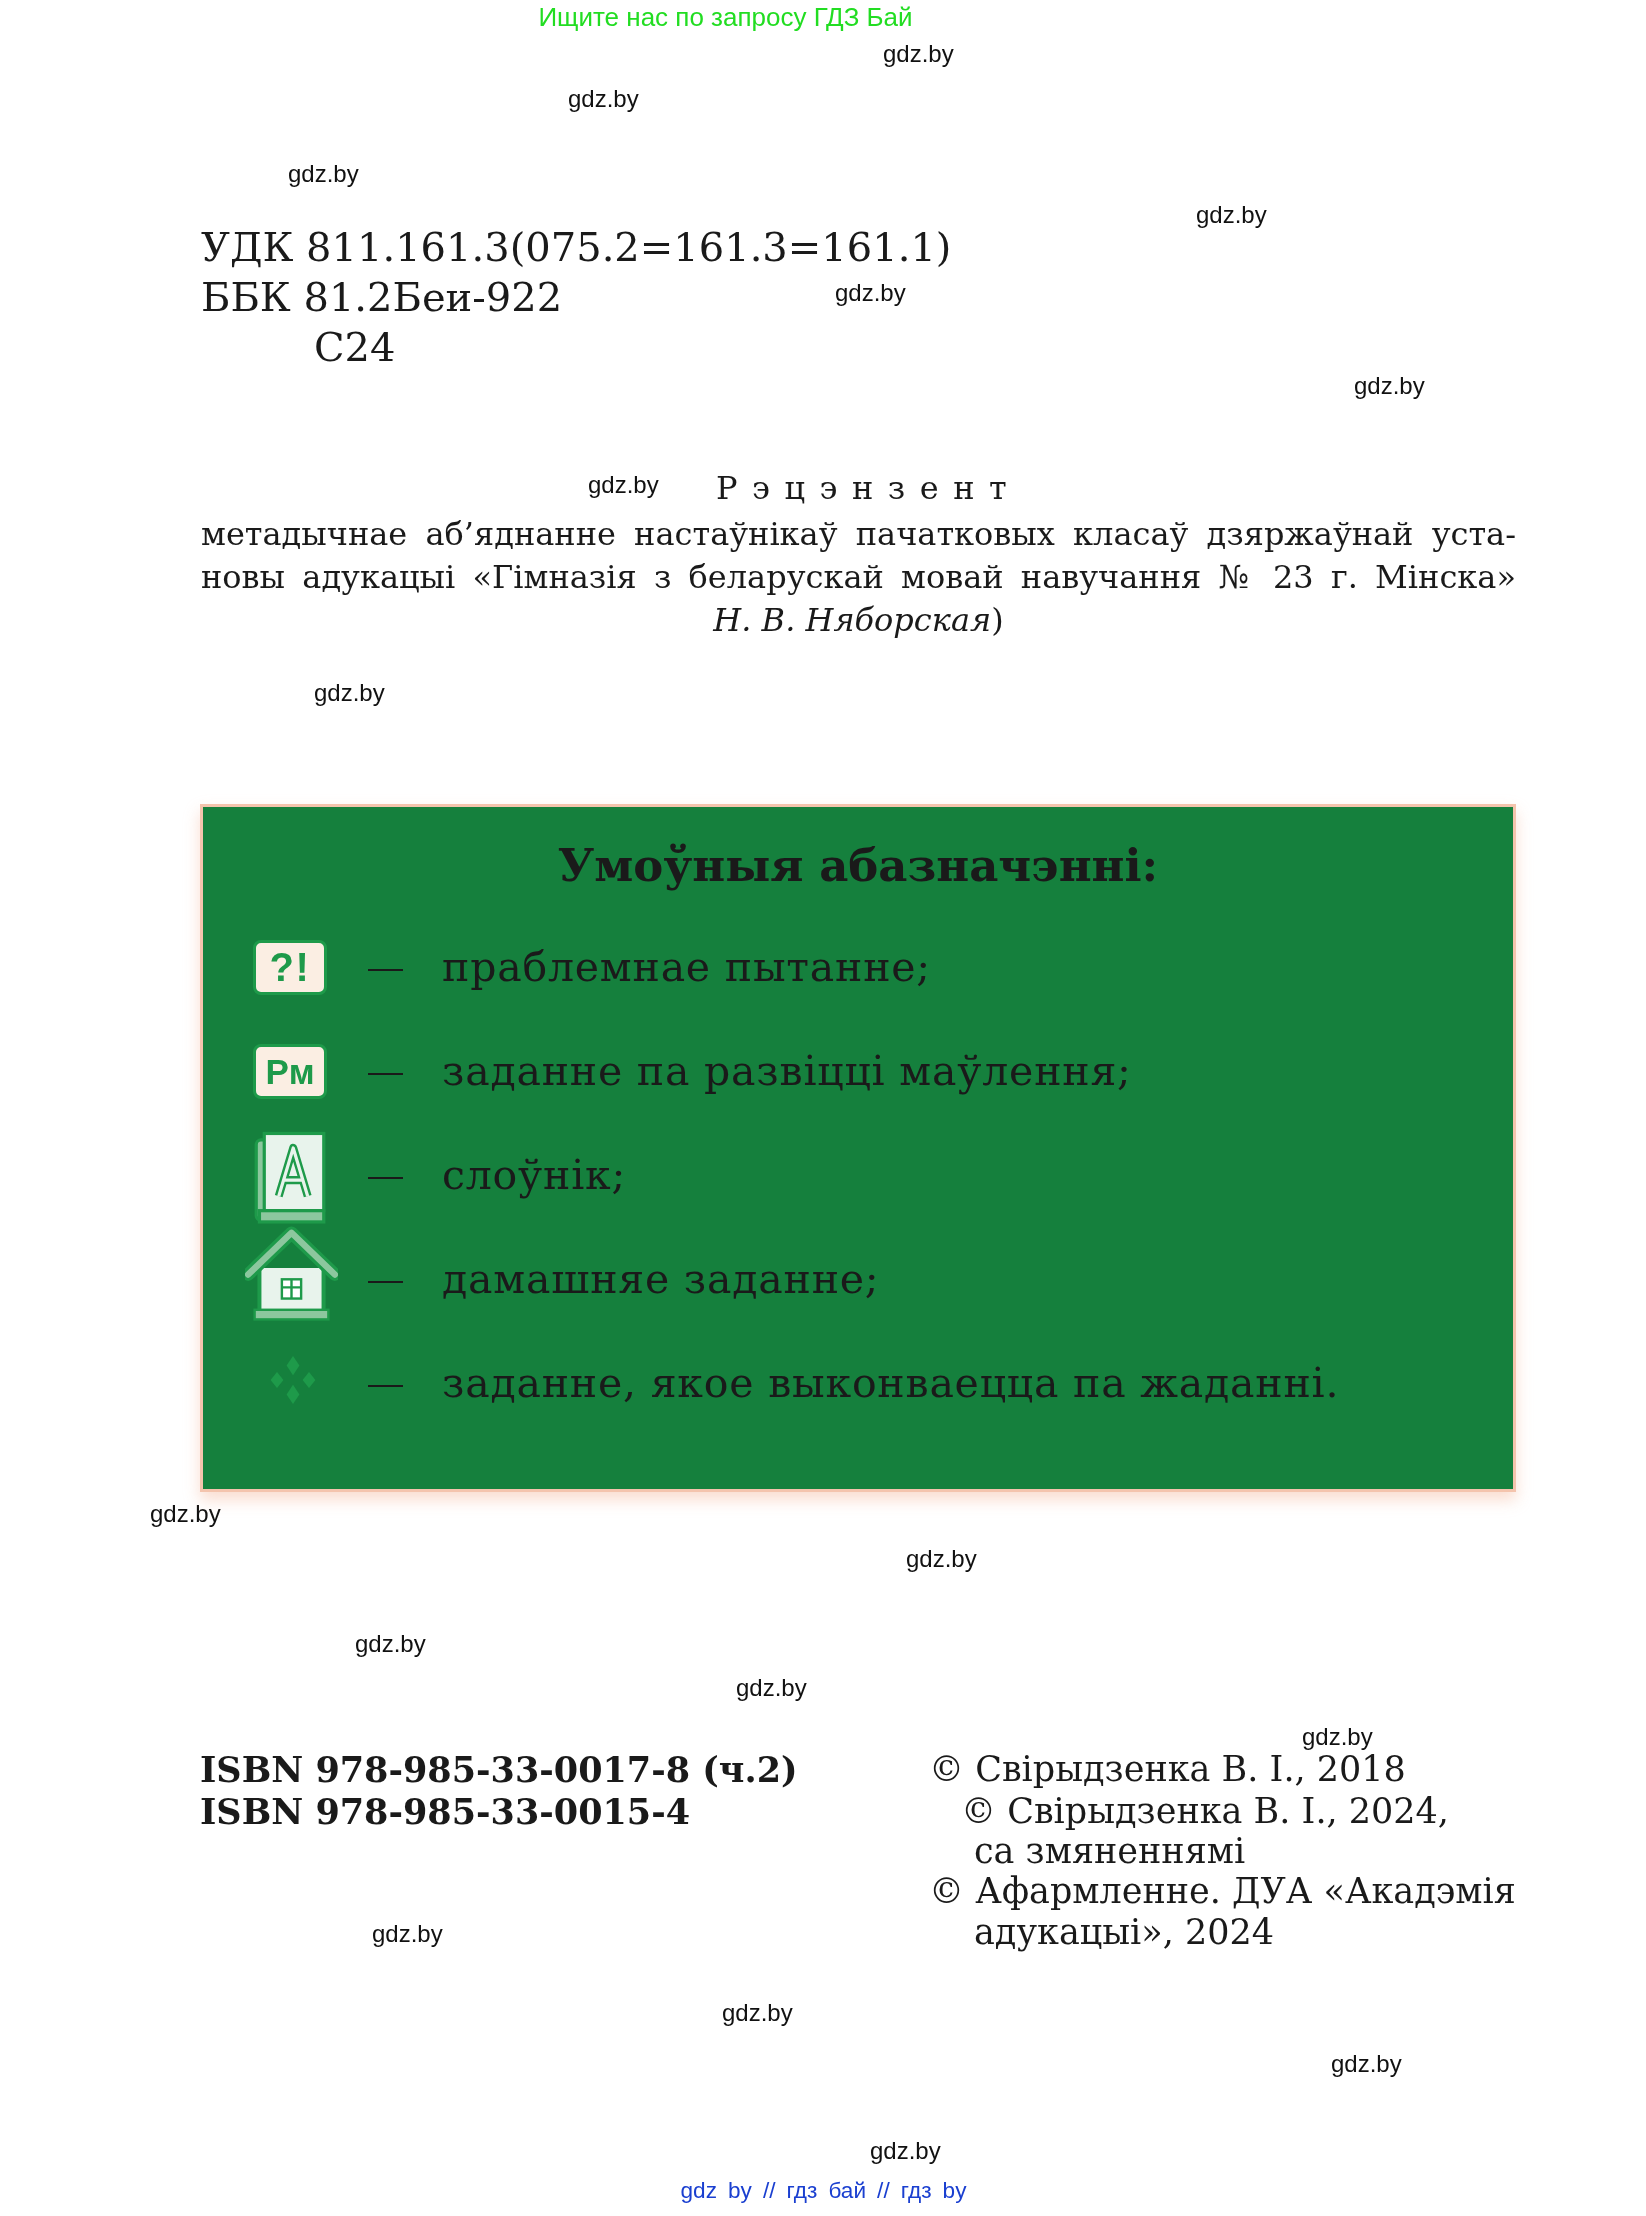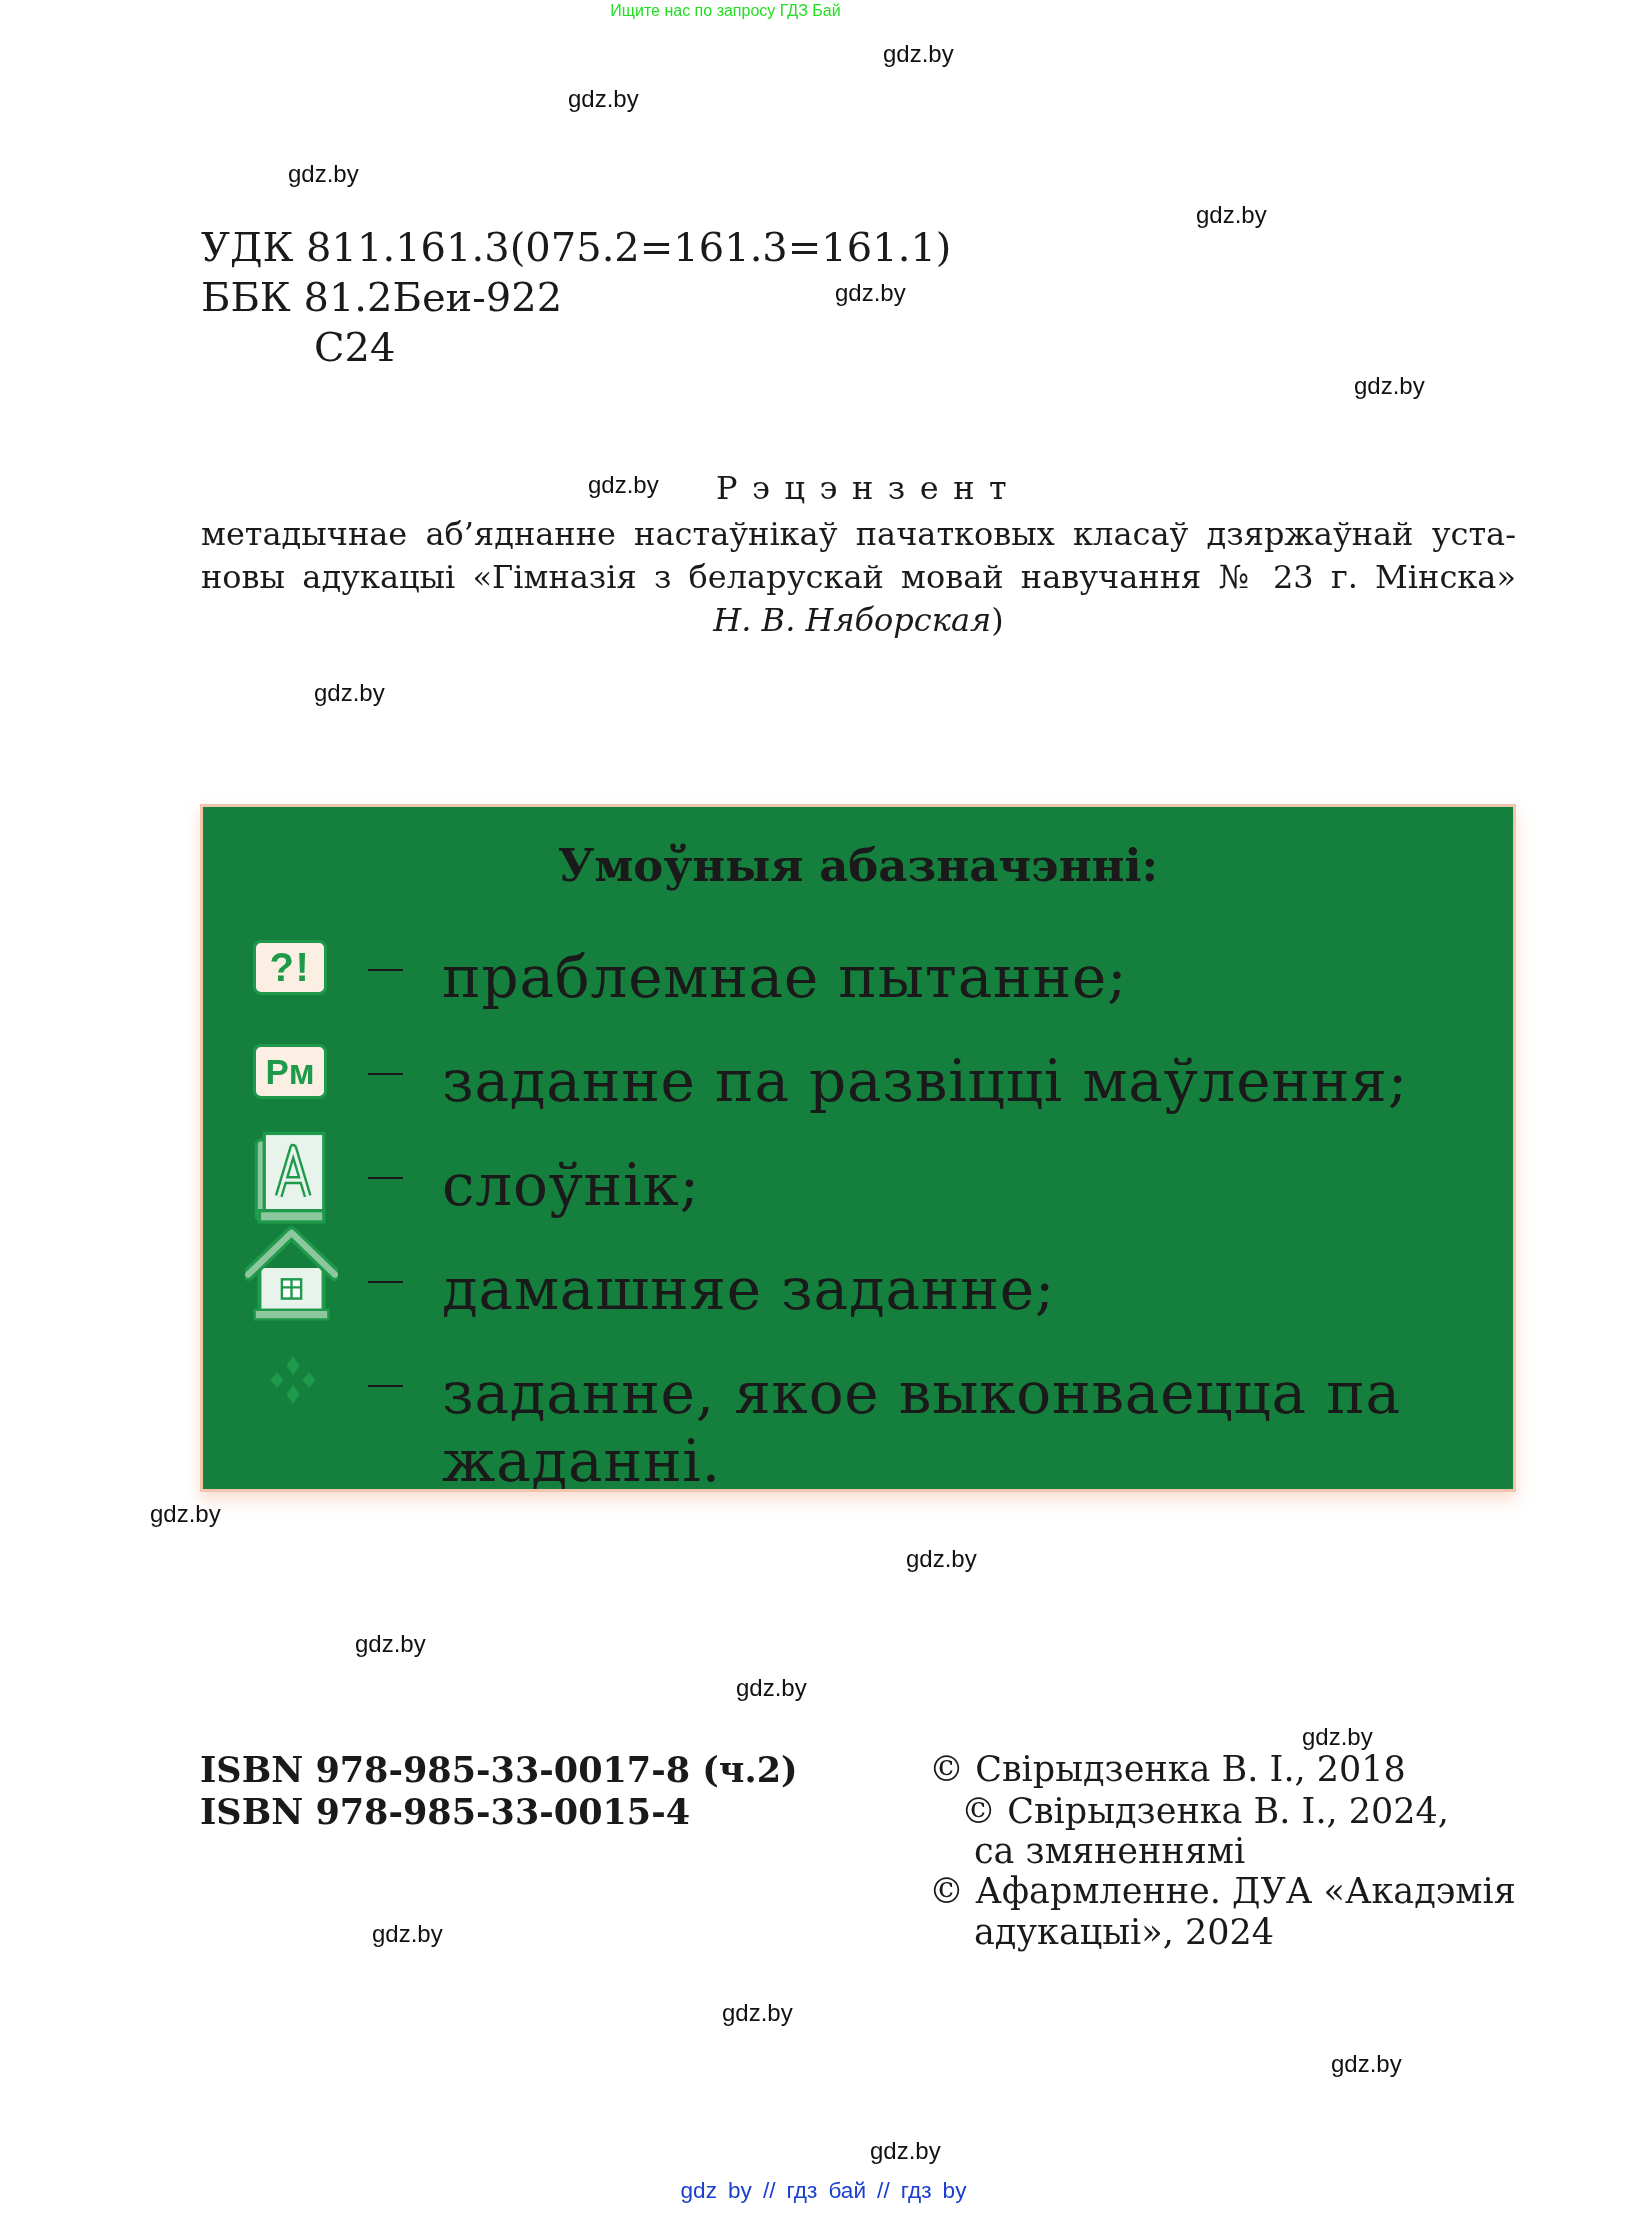--- a/index.html
+++ b/index.html
@@ -1,30 +1,30 @@
 <!DOCTYPE html>
 <html style="font-size:13px"><head>
 <meta charset="utf-8">
 <style>
   html, body { margin:0; padding:0; }
   body { width:1647px; height:2216px; background:#ffffff; position:relative; overflow:hidden; font-family:"DejaVu Serif", serif; color:#1a1a1a; }
   .abs { position:absolute; white-space:nowrap; }
   .wm { position:absolute; font-family:"Liberation Sans", sans-serif; font-size:24px; color:#111; white-space:nowrap; }
-  .top-banner { position:absolute; top:1.6px; left:0; width:1451px; text-align:center; font-family:"Liberation Sans", sans-serif; font-size:16px; color:#22dd22; }
+  .top-banner { position:absolute; top:1.6px; left:0; width:1451px; text-align:center; font-family:"Liberation Sans", sans-serif; font-size:26px; color:#22dd22; }
   .bib { font-family:"DejaVu Serif", serif; font-size:40px; line-height:50px; color:#1a1a1a; }
   .reviewer-title { font-size:32px; letter-spacing:14.5px; }
   .review-text { position:absolute; left:201px; width:1315px; font-size:32px; line-height:43px; text-align:justify; }
   .review-text .line { display:block; text-align-last:justify; }
   .review-text .line.last { text-align:center; text-align-last:center; }
   .ital { font-style:italic; }
   .legend-box { position:absolute; left:200px; top:804px; width:1310px; height:682px; border:3.2px solid #f4c4ad; background:#15803d; box-shadow:0 8px 14.5px rgba(244,180,150,0.45); }
   .legend-title { position:absolute; left:0; width:100%; top:32px; text-align:center; font-weight:bold; font-size:45px; }
   .legend-row { position:absolute; left:0; height:97px; width:100%; }
   .legend-row .dash { position:absolute; left:165px; top:44px; width:35px; height:2.4px; background:#1a1a1a; }
-  .legend-row .label { position:absolute; left:239px; top:17.7px; font-size:58px; letter-spacing:0.8px; }
+  .legend-row .label { position:absolute; left:239px; top:17.7px; font-size:41px; letter-spacing:0.8px; }
   .icon { position:absolute; }
   .badge { width:74px; height:55px; border:3.2px solid #1e9a4a; border-radius:8px; background:#fbeee3; box-sizing:border-box; display:flex; align-items:center; justify-content:center; font-family:"Liberation Sans", sans-serif; font-weight:bold; color:#1e9a4a; }
   .isbn { font-weight:bold; font-size:35px; line-height:42px; }
   .copy { font-size:35px; line-height:40px; }
   .footer-links { position:absolute; top:2178px; left:0; width:1647px; text-align:center; font-family:"Liberation Sans", sans-serif; font-size:22.6px; color:#1a3fd0; word-spacing:4.8px; }
 </style>
 </head>
 <body>
 
 <div class="top-banner">Ищите нас по запросу ГДЗ Бай</div>

